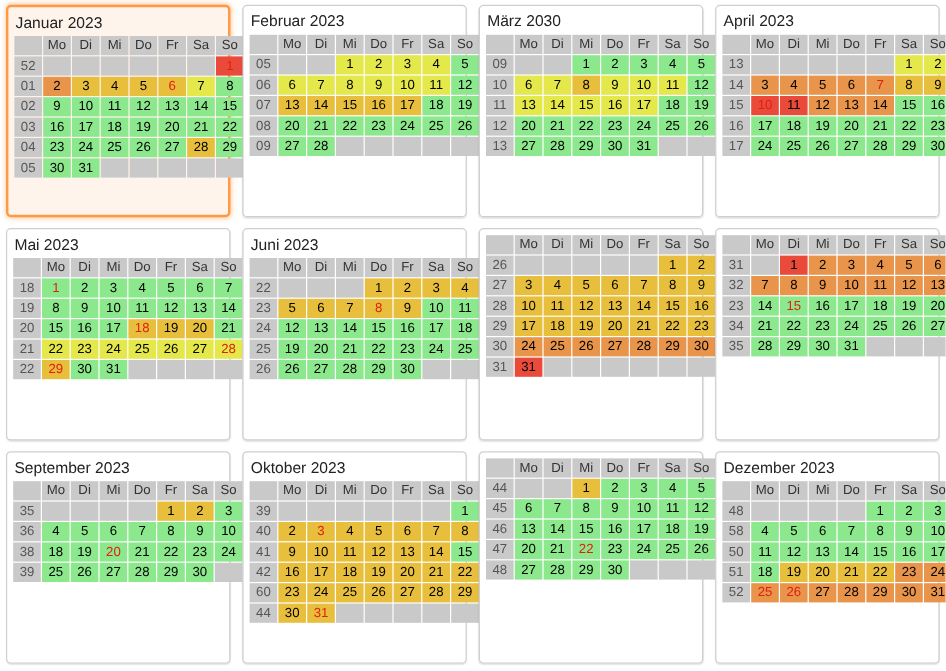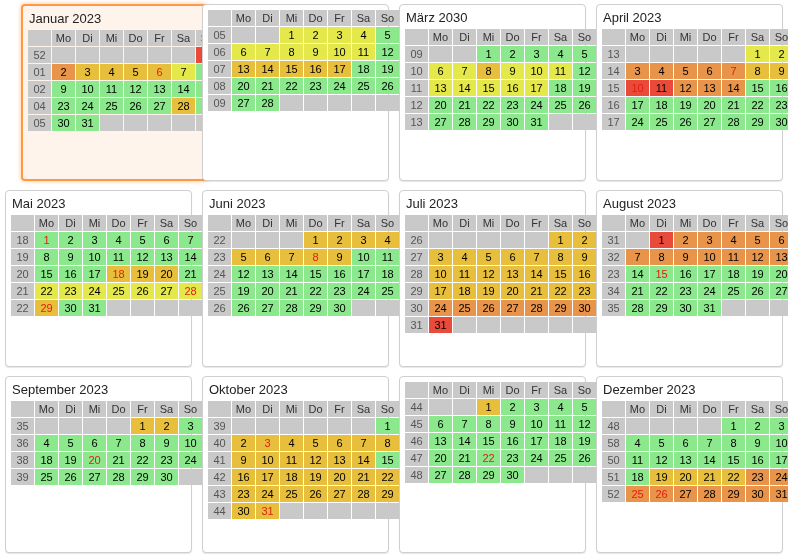--- a/index.html
+++ b/index.html
@@ -34,21 +34,20 @@
     background: #fff;
     width: 100%;
     height: 100%;
     padding: 4px 4px 3px 4px;
     box-shadow: 0 1px 1px rgba(0,0,0,0.10);
   }
   .month-box.highlight {
     border: 2px solid #ff9944;
     background: #fff4ec;
     box-shadow: 0 0 4px rgba(255,140,40,0.55);
-    margin-left: 16px;
   }
   .month-title {
     font-size: 13px;
     font-weight: normal;
     color: #222;
     padding: 1px 2px 3px 2px;
     letter-spacing: 0;
   }
   table.cal {
     border-collapse: separate;
@@ -135,20 +134,30 @@
               <td class="wk">02</td>
               <td class="d c-green">9</td>
               <td class="d c-green">10</td>
               <td class="d c-green">11</td>
               <td class="d c-green">12</td>
               <td class="d c-green">13</td>
               <td class="d c-green">14</td>
               <td class="d c-green t-bold">15</td>
             </tr>
             <tr>
+              <td class="wk">03</td>
+              <td class="d c-green">16</td>
+              <td class="d c-green">17</td>
+              <td class="d c-green">18</td>
+              <td class="d c-green">19</td>
+              <td class="d c-green">20</td>
+              <td class="d c-green">21</td>
+              <td class="d c-green t-bold">22</td>
+            </tr>
+            <tr>
               <td class="wk">04</td>
               <td class="d c-green">23</td>
               <td class="d c-green">24</td>
               <td class="d c-green">25</td>
               <td class="d c-green">26</td>
               <td class="d c-green">27</td>
               <td class="d c-gold">28</td>
               <td class="d c-green t-bold">29</td>
             </tr>
             <tr>
@@ -160,20 +169,21 @@
               <td class="d"></td>
               <td class="d"></td>
               <td class="d"></td>
             </tr>
           </tbody>
         </table>
       </div>
     </div>
     <div class="month">
       <div class="month-box">
+        <div class="month-title">Februar 2023</div>
         <table class="cal">
           <thead>
             <tr>
               <th class="wk"></th>
               <th class="dow">Mo</th>
               <th class="dow">Di</th>
               <th class="dow">Mi</th>
               <th class="dow">Do</th>
               <th class="dow">Fr</th>
               <th class="dow">Sa</th>
@@ -514,21 +524,20 @@
               <td class="d c-green">30</td>
               <td class="d"></td>
               <td class="d"></td>
             </tr>
           </tbody>
         </table>
       </div>
     </div>
     <div class="month">
       <div class="month-box">
-        <div class="month-title">Juli 2023</div>
         <table class="cal">
           <thead>
             <tr>
               <th class="wk"></th>
               <th class="dow">Mo</th>
               <th class="dow">Di</th>
               <th class="dow">Mi</th>
               <th class="dow">Do</th>
               <th class="dow">Fr</th>
               <th class="dow">Sa</th>
@@ -595,21 +604,20 @@
               <td class="d"></td>
               <td class="d"></td>
               <td class="d"></td>
             </tr>
           </tbody>
         </table>
       </div>
     </div>
     <div class="month">
       <div class="month-box">
-        <div class="month-title">August 2023</div>
         <table class="cal">
           <thead>
             <tr>
               <th class="wk"></th>
               <th class="dow">Mo</th>
               <th class="dow">Di</th>
               <th class="dow">Mi</th>
               <th class="dow">Do</th>
               <th class="dow">Fr</th>
               <th class="dow">Sa</th>
@@ -783,21 +791,21 @@
               <td class="wk">42</td>
               <td class="d c-gold">16</td>
               <td class="d c-gold">17</td>
               <td class="d c-gold">18</td>
               <td class="d c-gold">19</td>
               <td class="d c-gold">20</td>
               <td class="d c-gold">21</td>
               <td class="d c-gold t-bold">22</td>
             </tr>
             <tr>
-              <td class="wk">43</td>
+              <td class="wk">60</td>
               <td class="d c-gold">23</td>
               <td class="d c-gold">24</td>
               <td class="d c-gold">25</td>
               <td class="d c-gold">26</td>
               <td class="d c-gold">27</td>
               <td class="d c-gold">28</td>
               <td class="d c-gold t-bold">29</td>
             </tr>
             <tr>
               <td class="wk">44</td>

